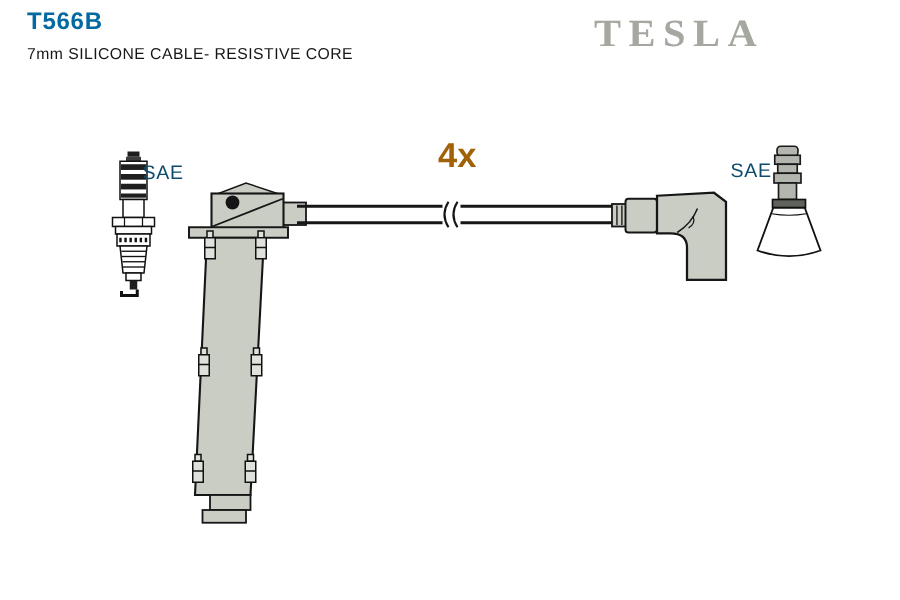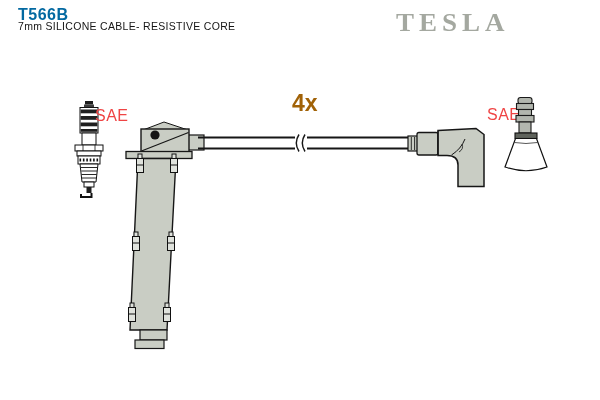--- a/index.html
+++ b/index.html
@@ -3,29 +3,29 @@
 <meta charset="utf-8">
 <style>
   html,body{margin:0;padding:0;}
   body{
     width:600px;height:400px;position:relative;background:#ffffff;
     font-family:"Liberation Sans", sans-serif;color:#111;overflow:hidden;
   }
   .abs{position:absolute;}
   
   .part-number{left:18px;top:6px;font-size:16px;font-weight:bold;letter-spacing:.5px;color:#0369a1;}
-  .part-desc{left:18px;top:20px;font-size:10.5px;letter-spacing:.3px;color:#151515;}
+  .part-desc{left:18px;top:30px;font-size:10.5px;letter-spacing:.3px;color:#151515;}
   .brand-logo{
     left:396px;top:8px;width:110px;text-align:left;
     font-family:"Liberation Serif", serif;font-weight:bold;
     font-size:27px;letter-spacing:5px;color:#a4a8a0;
     transform:scaleY(.95);transform-origin:top left;
   }
   
-  .sae-label{font-size:16px;letter-spacing:.5px;color:#ef4444;}
+  .sae-label{font-size:13px;letter-spacing:.5px;color:#0c4a6e;}
   .sae-left{left:95px;top:107px;}
   .sae-right{left:487px;top:106px;}
   .qty-label{left:292px;top:90px;font-size:23px;font-weight:bold;color:#a16207;}
   svg{display:block;}
 </style>
 </head>
 <body>
 
 <div class="abs part-number">T566B</div>
 <div class="abs part-desc">7mm SILICONE CABLE- RESISTIVE CORE</div>

